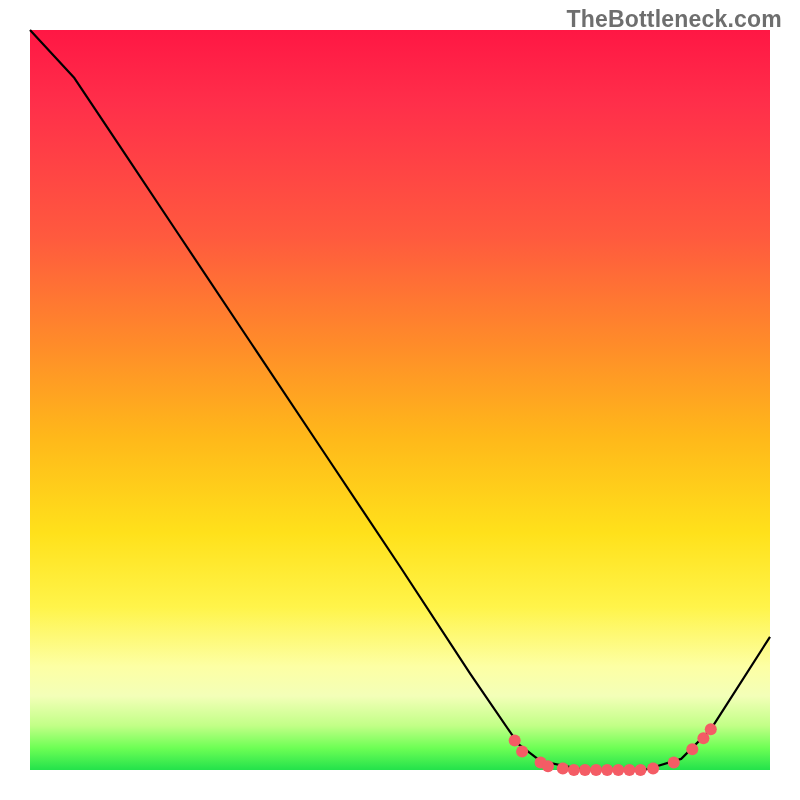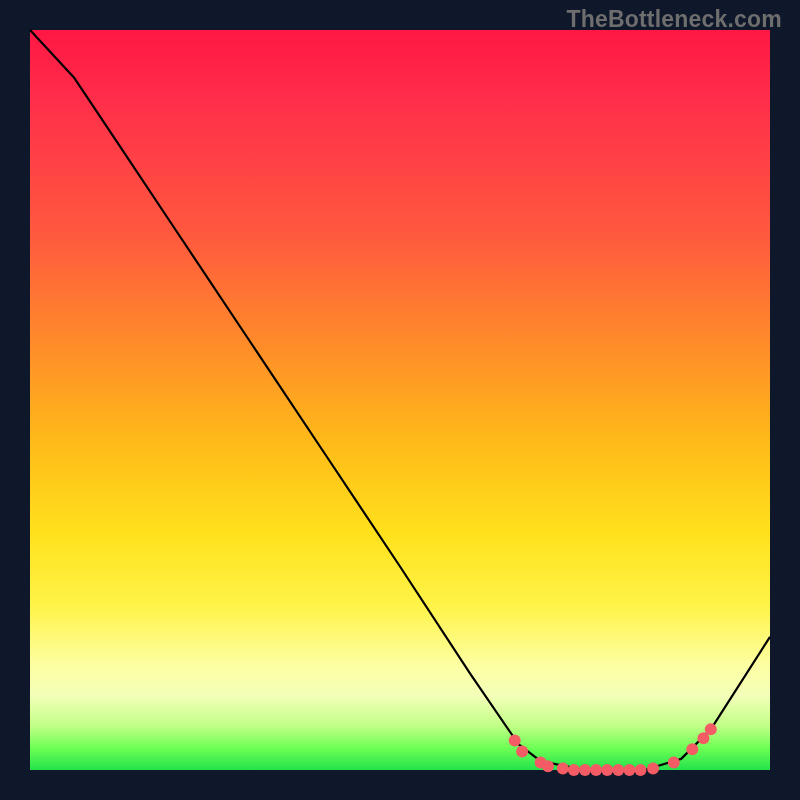--- a/index.html
+++ b/index.html
@@ -8,21 +8,21 @@
     width: 800px;
     height: 800px;
     background: #000;
     overflow: hidden;
     font-family: Arial, Helvetica, sans-serif;
   }
   .stage {
     position: relative;
     width: 800px;
     height: 800px;
-    background: #0f172a;
+    background: #ffffff;
   }
   
   .plot {
     position: absolute;
     left: 30px;
     top: 30px;
     width: 740px;
     height: 740px;
     
     background: linear-gradient(

